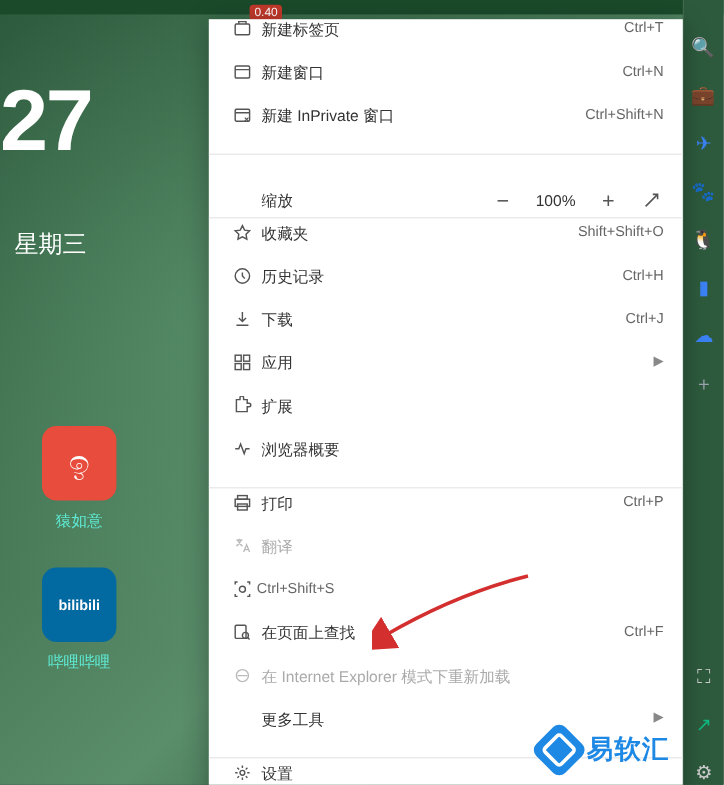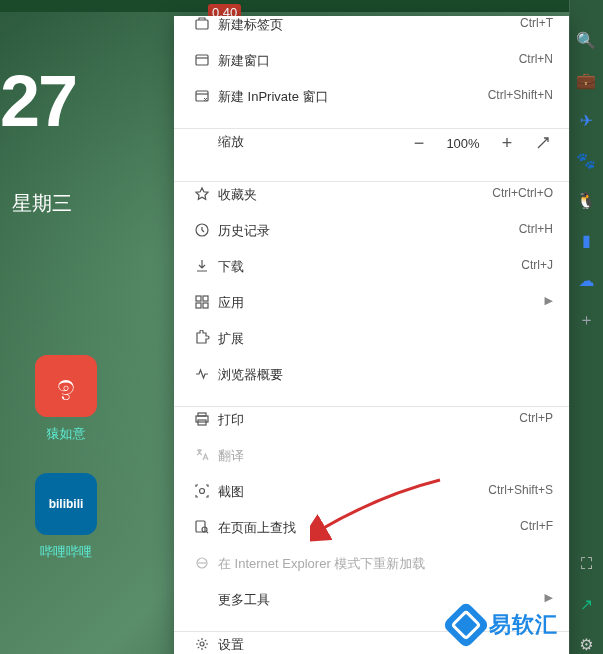--- a/index.html
+++ b/index.html
@@ -1,40 +1,40 @@
 <!DOCTYPE html>
 <html><head>
 <meta charset="utf-8">
 <style>
 *{margin:0;padding:0;box-sizing:border-box;font-family:"Microsoft YaHei",Arial,sans-serif}
 body{width:603px;height:654px;overflow:hidden;position:relative;background:#1a3a2a}
 .bg{position:absolute;inset:0;background:linear-gradient(135deg,#2d5a3d 0%,#3a6b4a 20%,#4a7c5a 40%,#5a8d6a 60%,#3a6b4a 80%,#2d5a3d 100%)}
 .bg::before{content:"";position:absolute;inset:0;background:radial-gradient(circle at 30% 40%,rgba(120,180,140,.3) 0%,transparent 50%),radial-gradient(circle at 70% 60%,rgba(80,140,100,.4) 0%,transparent 40%)}
 .topbar{position:absolute;top:0;left:0;right:0;height:12px;background:#1a4a2a;z-index:1}
-.badge{position:absolute;top:4px;left:208px;background:#c0392b;color:#fff;font-size:13px;padding:1px 4px;border-radius:3px;z-index:2}
+.badge{position:absolute;top:4px;left:208px;background:#c0392b;color:#fff;font-size:10px;padding:1px 4px;border-radius:3px;z-index:2}
 .clock{position:absolute;top:60px;left:0;color:#fff;font-size:72px;font-weight:700;letter-spacing:-2px}
 .weekday{position:absolute;top:190px;left:12px;color:#fff;font-size:20px}
 .tiles{position:absolute;top:355px;left:35px;display:flex;flex-direction:column;gap:30px}
 .tile{display:flex;flex-direction:column;align-items:center;gap:8px}
 .tile-icon{width:62px;height:62px;border-radius:12px;display:flex;align-items:center;justify-content:center;font-size:28px;color:#fff}
 .tile-red{background:#e74c3c}
 .tile-pink{background:#0369a1}
 .tile-label{color:#5eead4;font-size:13px}
 .sidebar{position:absolute;top:0;right:0;width:34px;height:654px;background:#2d5a3d;border-left:1px solid rgba(255,255,255,.1);display:flex;flex-direction:column;align-items:center;gap:20px;padding-top:30px;z-index:3}
 .sb-icon{width:20px;height:20px;display:flex;align-items:center;justify-content:center;color:#ccc;font-size:16px;cursor:pointer}
 .sb-spacer{flex:1}
 .menu{position:absolute;top:16px;left:174px;width:395px;background:#fff;box-shadow:0 4px 20px rgba(0,0,0,.3);z-index:5;font-size:13px;color:#333}
 .menu-item{display:flex;align-items:flex-start;height:36px;padding:0 16px;cursor:pointer}
 .menu-item.disabled{color:#aaa;cursor:default}
 .menu-icon{width:24px;display:flex;align-items:center;justify-content:center;color:#555;flex-shrink:0}
 .menu-item.disabled .menu-icon{color:#bbb}
 .menu-label{flex:1;padding-left:4px}
 .menu-shortcut{color:#666;font-size:12px}
 .menu-sep{height:1px;background:#e5e5e5;margin:4px 0}
-.menu-zoom{display:flex;align-items:flex-start;height:44px;padding:0 16px}
+.menu-zoom{display:flex;align-items:flex-end;height:44px;padding:0 16px}
 .menu-zoom .menu-label{padding-left:28px}
 .zoom-ctrl{display:flex;align-items:center;gap:16px}
 .zoom-btn{width:20px;height:20px;display:flex;align-items:center;justify-content:center;cursor:pointer;font-size:18px;color:#555}
 .zoom-val{font-size:13px;color:#333;min-width:36px;text-align:center}
 .submenu-arrow{color:#888;font-size:11px}
 .arrow{position:absolute;top:475px;left:310px;z-index:6;pointer-events:none}
 .logo{position:absolute;bottom:12px;right:45px;display:flex;align-items:center;gap:6px;z-index:7}
 .logo-icon{width:34px;height:34px;background:#1e88e5;border-radius:7px;position:relative;transform:rotate(45deg)}
 .logo-icon::before{content:"";position:absolute;top:6px;left:6px;right:6px;bottom:6px;border:3px solid #fff;border-radius:4px}
 .logo-text{color:#1e88e5;font-size:22px;font-weight:bold;letter-spacing:1px}
@@ -108,21 +108,21 @@
     </div>
   </div>
   <div class="menu-sep"></div>
   <div class="menu-item">
     <span class="menu-icon">
         <svg width="16" height="16" viewBox="0 0 16 16" fill="none" stroke="currentColor" stroke-width="1.2">
           <path d="M8 2 L9.8 5.8 L14 6.3 L11 9.2 L11.7 13.3 L8 11.3 L4.3 13.3 L5 9.2 L2 6.3 L6.2 5.8 Z"></path>
         </svg>
       </span>
     <span class="menu-label">收藏夹</span>
-    <span class="menu-shortcut">Ctrl+Ctrl+O</span>
+    <span class="menu-shortcut">Shift+Shift+O</span>
   </div>
   <div class="menu-item">
     <span class="menu-icon">
         <svg width="16" height="16" viewBox="0 0 16 16" fill="none" stroke="currentColor" stroke-width="1.2">
           <circle cx="8" cy="8" r="6"></circle>
           <path d="M8 5 L8 8 L10 10"></path>
         </svg>
       </span>
     <span class="menu-label">历史记录</span>
     <span class="menu-shortcut">Ctrl+H</span>
@@ -184,21 +184,20 @@
       </span>
     <span class="menu-label">翻译</span>
   </div>
   <div class="menu-item">
     <span class="menu-icon">
         <svg width="16" height="16" viewBox="0 0 16 16" fill="none" stroke="currentColor" stroke-width="1.2">
           <path d="M4 2 L2 2 L2 4 M12 2 L14 2 L14 4 M2 12 L2 14 L4 14 M14 12 L14 14 L12 14"></path>
           <circle cx="8" cy="8" r="2.5"></circle>
         </svg>
       </span>
-    <span class="menu-label">截图</span>
     <span class="menu-shortcut">Ctrl+Shift+S</span>
   </div>
   <div class="menu-item">
     <span class="menu-icon">
         <svg width="16" height="16" viewBox="0 0 16 16" fill="none" stroke="currentColor" stroke-width="1.2">
           <rect x="2" y="2" width="9" height="11" rx="1"></rect>
           <circle cx="10.5" cy="10.5" r="2.5"></circle>
           <line x1="12.3" y1="12.3" x2="14" y2="14"></line>
         </svg>
       </span>

